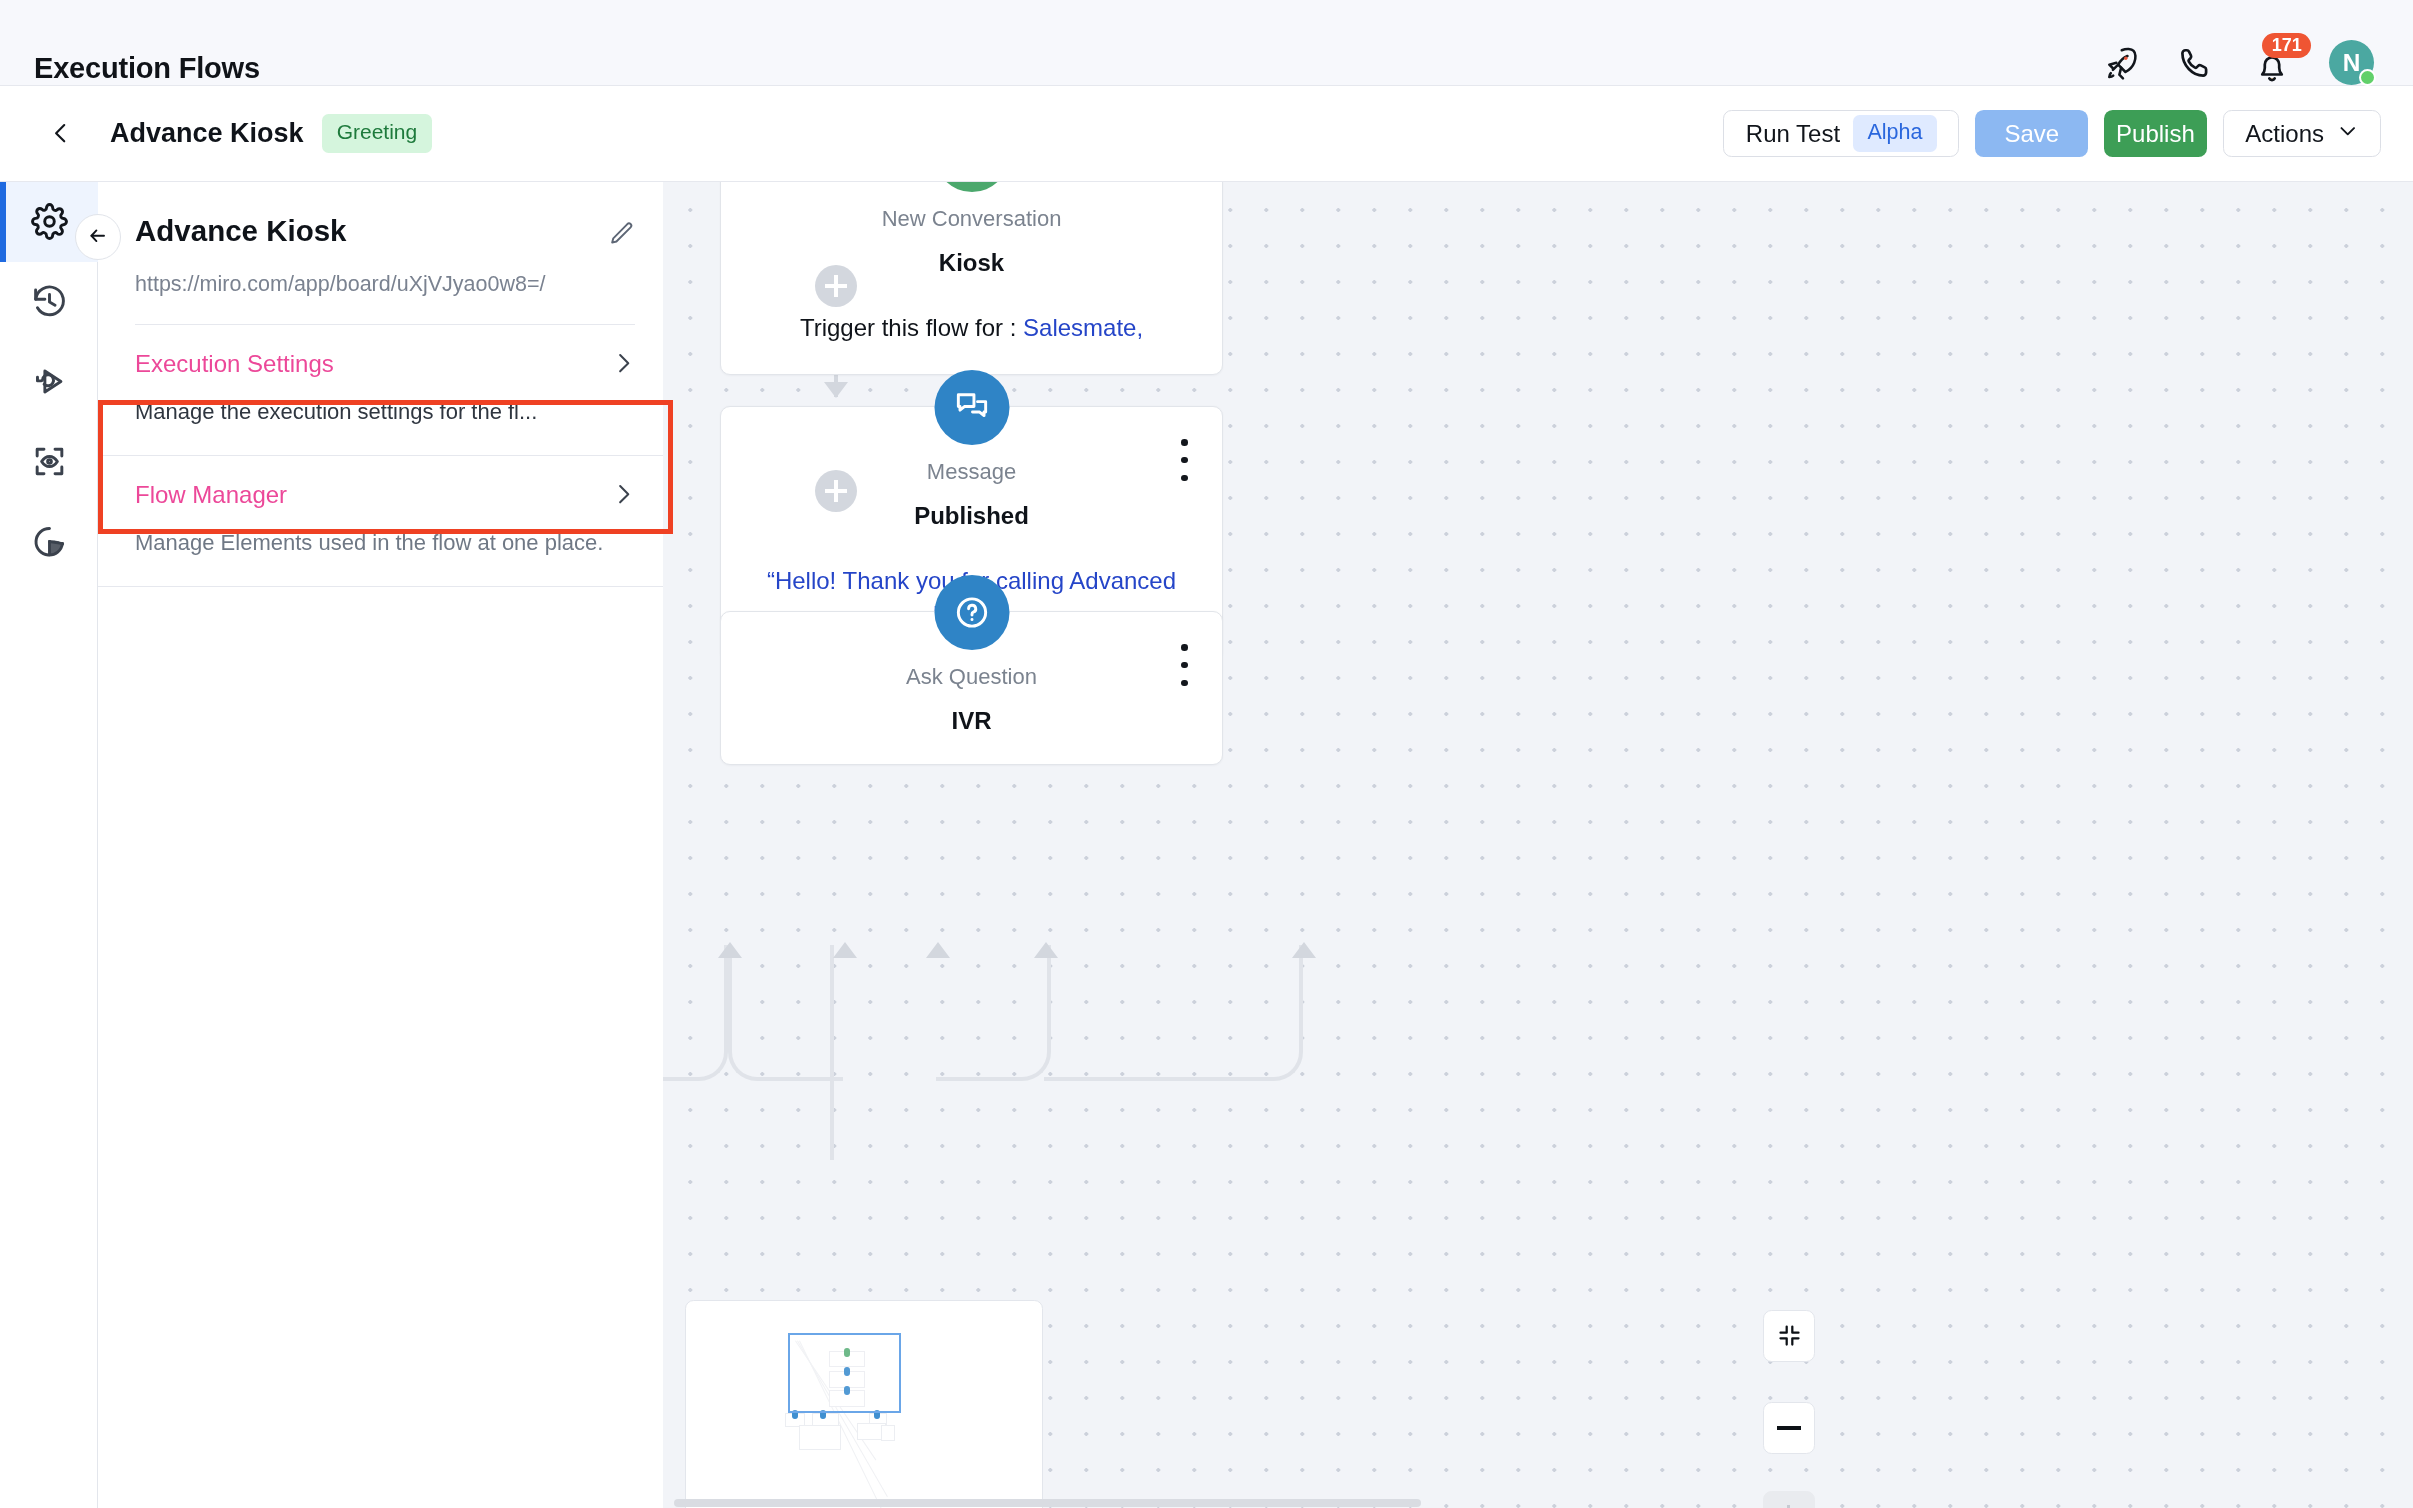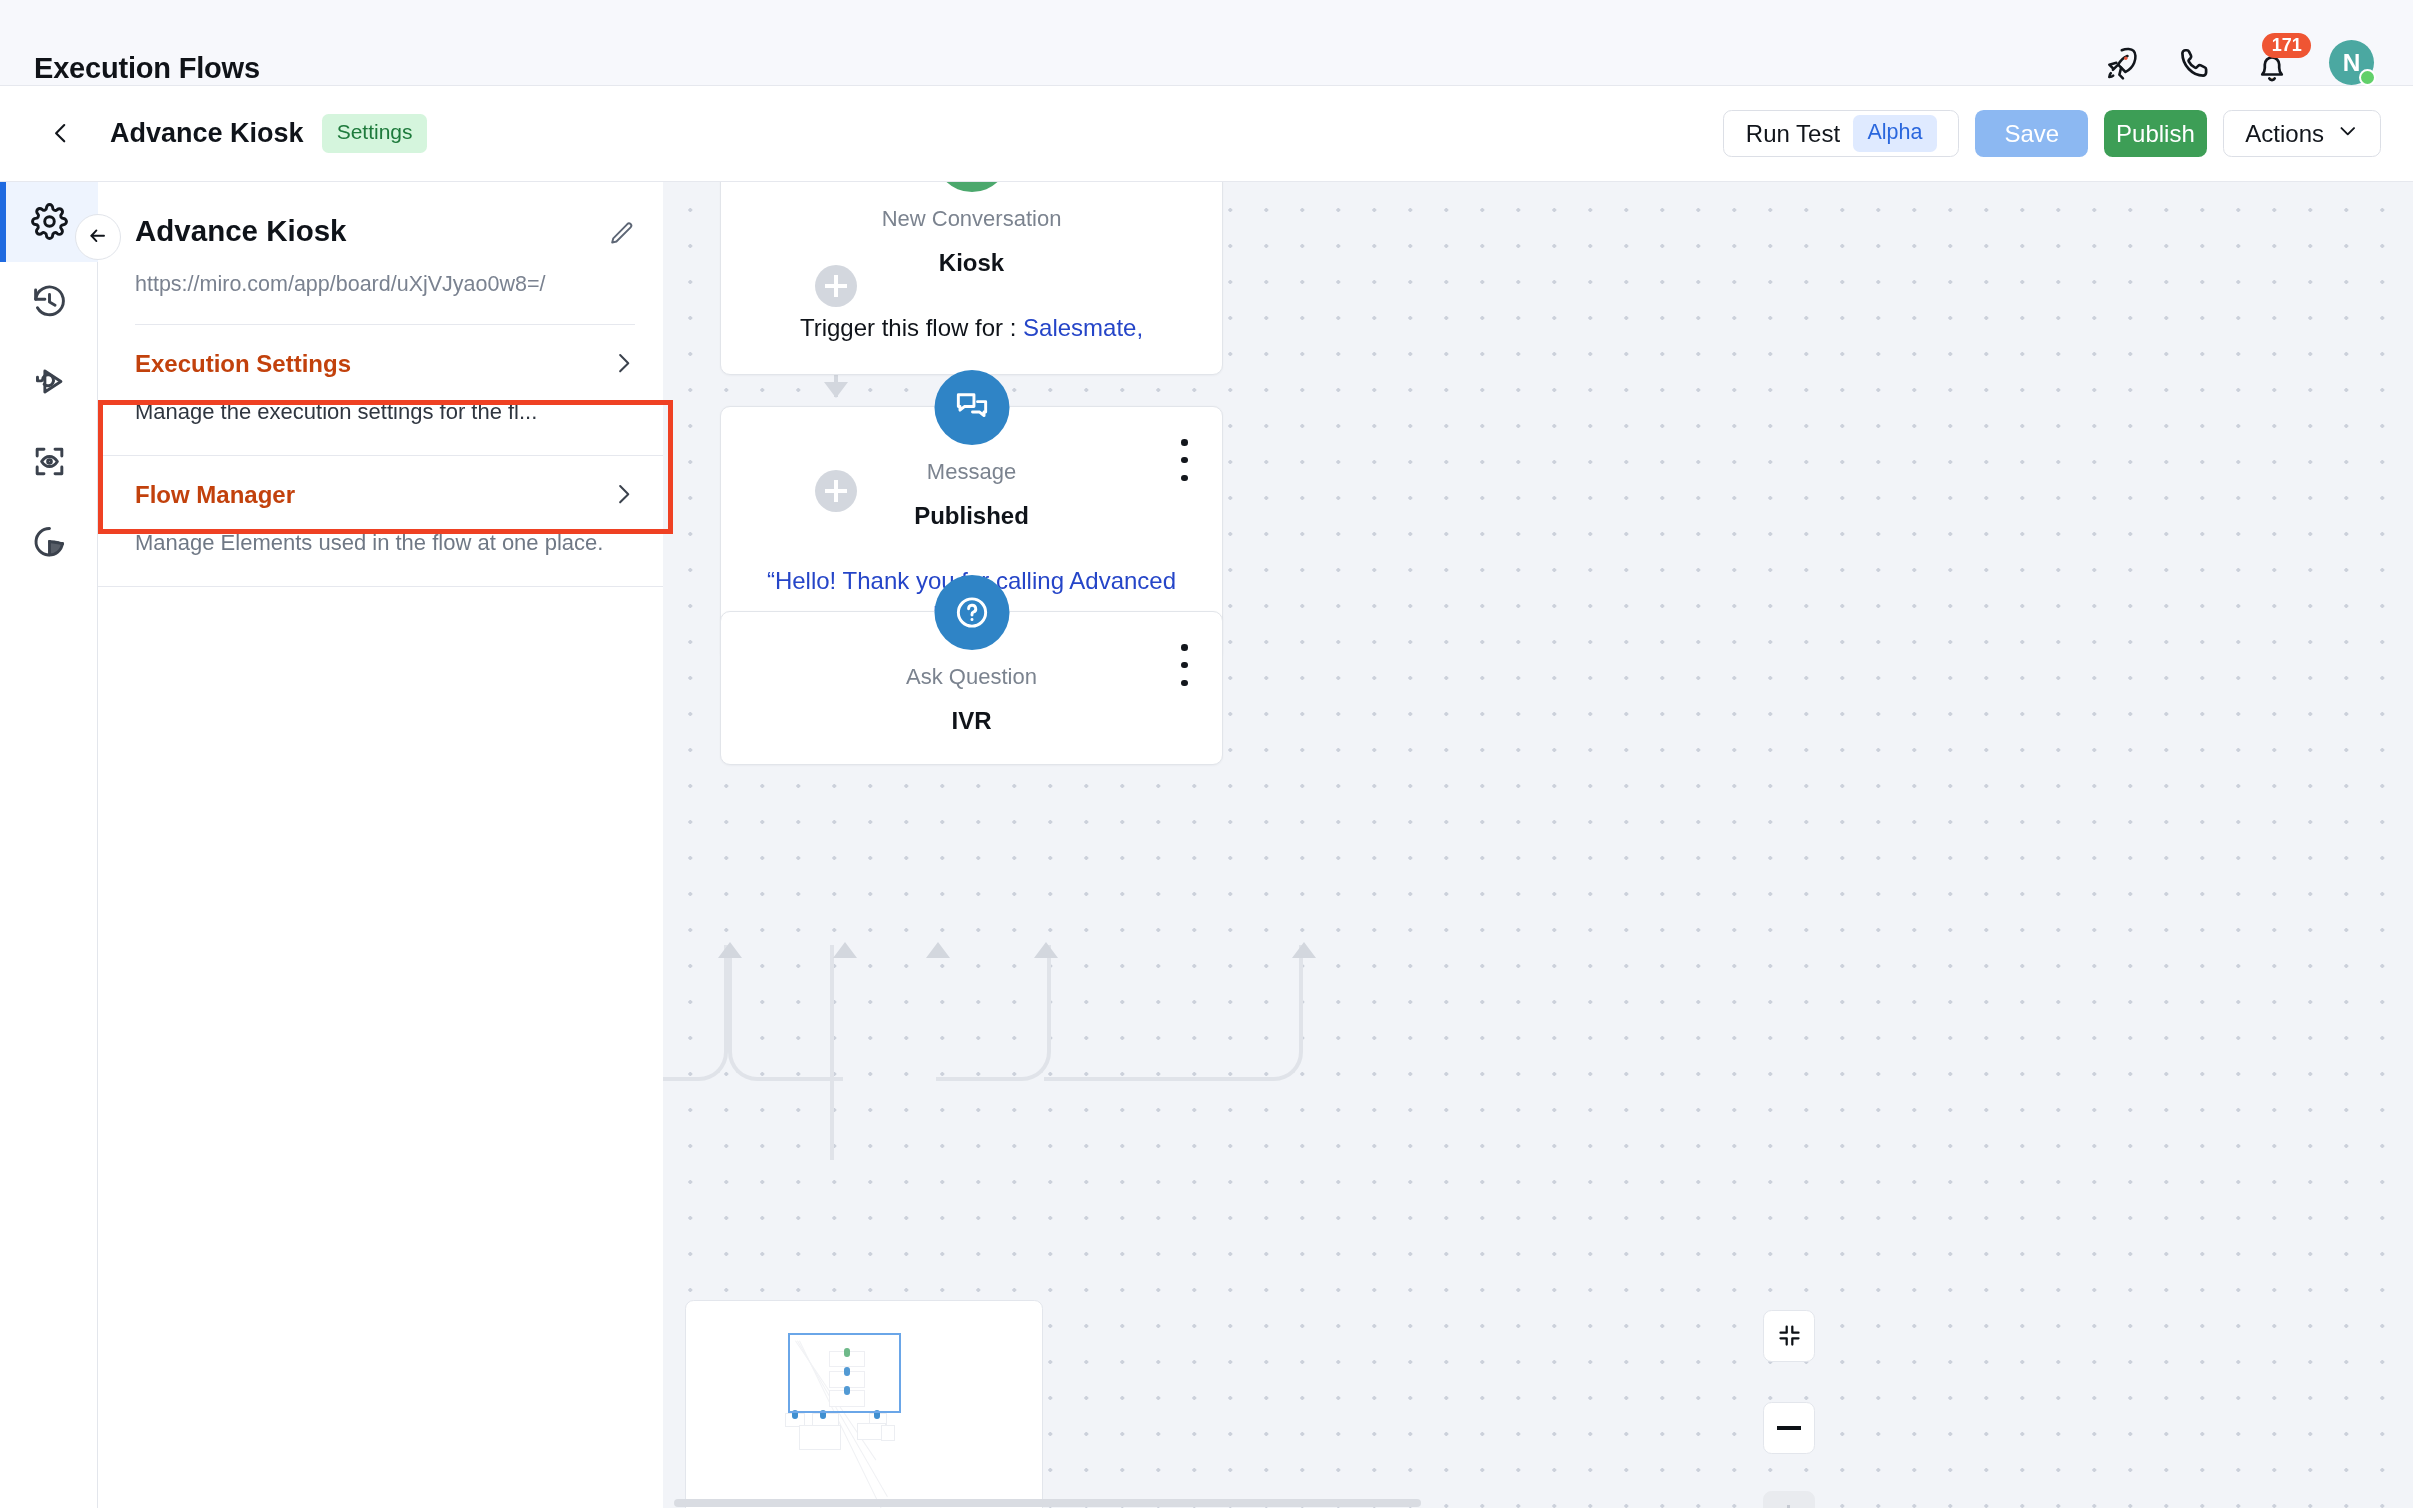--- a/index.html
+++ b/index.html
@@ -106,21 +106,21 @@
   .panel-title-row { display: flex; align-items: flex-start; }
   .panel-title { font-size: 29.5px; font-weight: bold; color: #0f1319; }
   .edit-pencil { margin-left: auto; margin-top: 5.7px; cursor: pointer; }
   .panel-url {
     margin-top: 20px; font-size: 21.5px; color: #7a8290; line-height: 1.42;
     word-break: break-all;
   }
   .panel-divider { height: 0.7px; background: #e6e8ee; margin-top: 24.4px; }
   .panel-card { padding: 26px 37px 27px; }
   .card-row { display: flex; align-items: center; }
-  .card-title { font-size: 24px; font-weight: bold; color: #c2410c; }
+  .card-title { font-size: 24px; font-weight: normal; color: #ec4899; }
   .card-chevron { margin-left: auto; cursor: pointer; }
   .card-desc { margin-top: 18.7px; font-size: 22px; color: #6f7885; line-height: 1.4; }
   .card-desc.dark { color: #2f3640; }
 
   .highlight-box {
     position: absolute; left: 98px; top: 400px; width: 575px; height: 134px;
     border: 5px solid #ef4123; pointer-events: none; z-index: 20;
   }
 
   
@@ -255,21 +255,21 @@
     </div>
   </div>
 
   <div class="subheader">
     <div class="back-chevron">
       <svg width="24.4" height="24.4" viewBox="0 0 24 24" fill="none" stroke="#12161c" stroke-width="2.1" stroke-linecap="round" stroke-linejoin="round">
         <polyline points="15 4 7 12 15 20"></polyline>
       </svg>
     </div>
     <div class="flow-name">Advance Kiosk</div>
-    <div class="pill-published">Settings</div>
+    <div class="pill-published">Greeting</div>
 
     <div class="sub-actions">
       <div class="btn btn-outline btn-runtest">
         <span>Run Test</span>
         <span class="alpha-chip">Alpha</span>
       </div>
       <div class="btn btn-save">Save</div>
       <div class="btn btn-publish">Publish</div>
       <div class="btn btn-outline btn-actions">
         <span>Actions</span>

